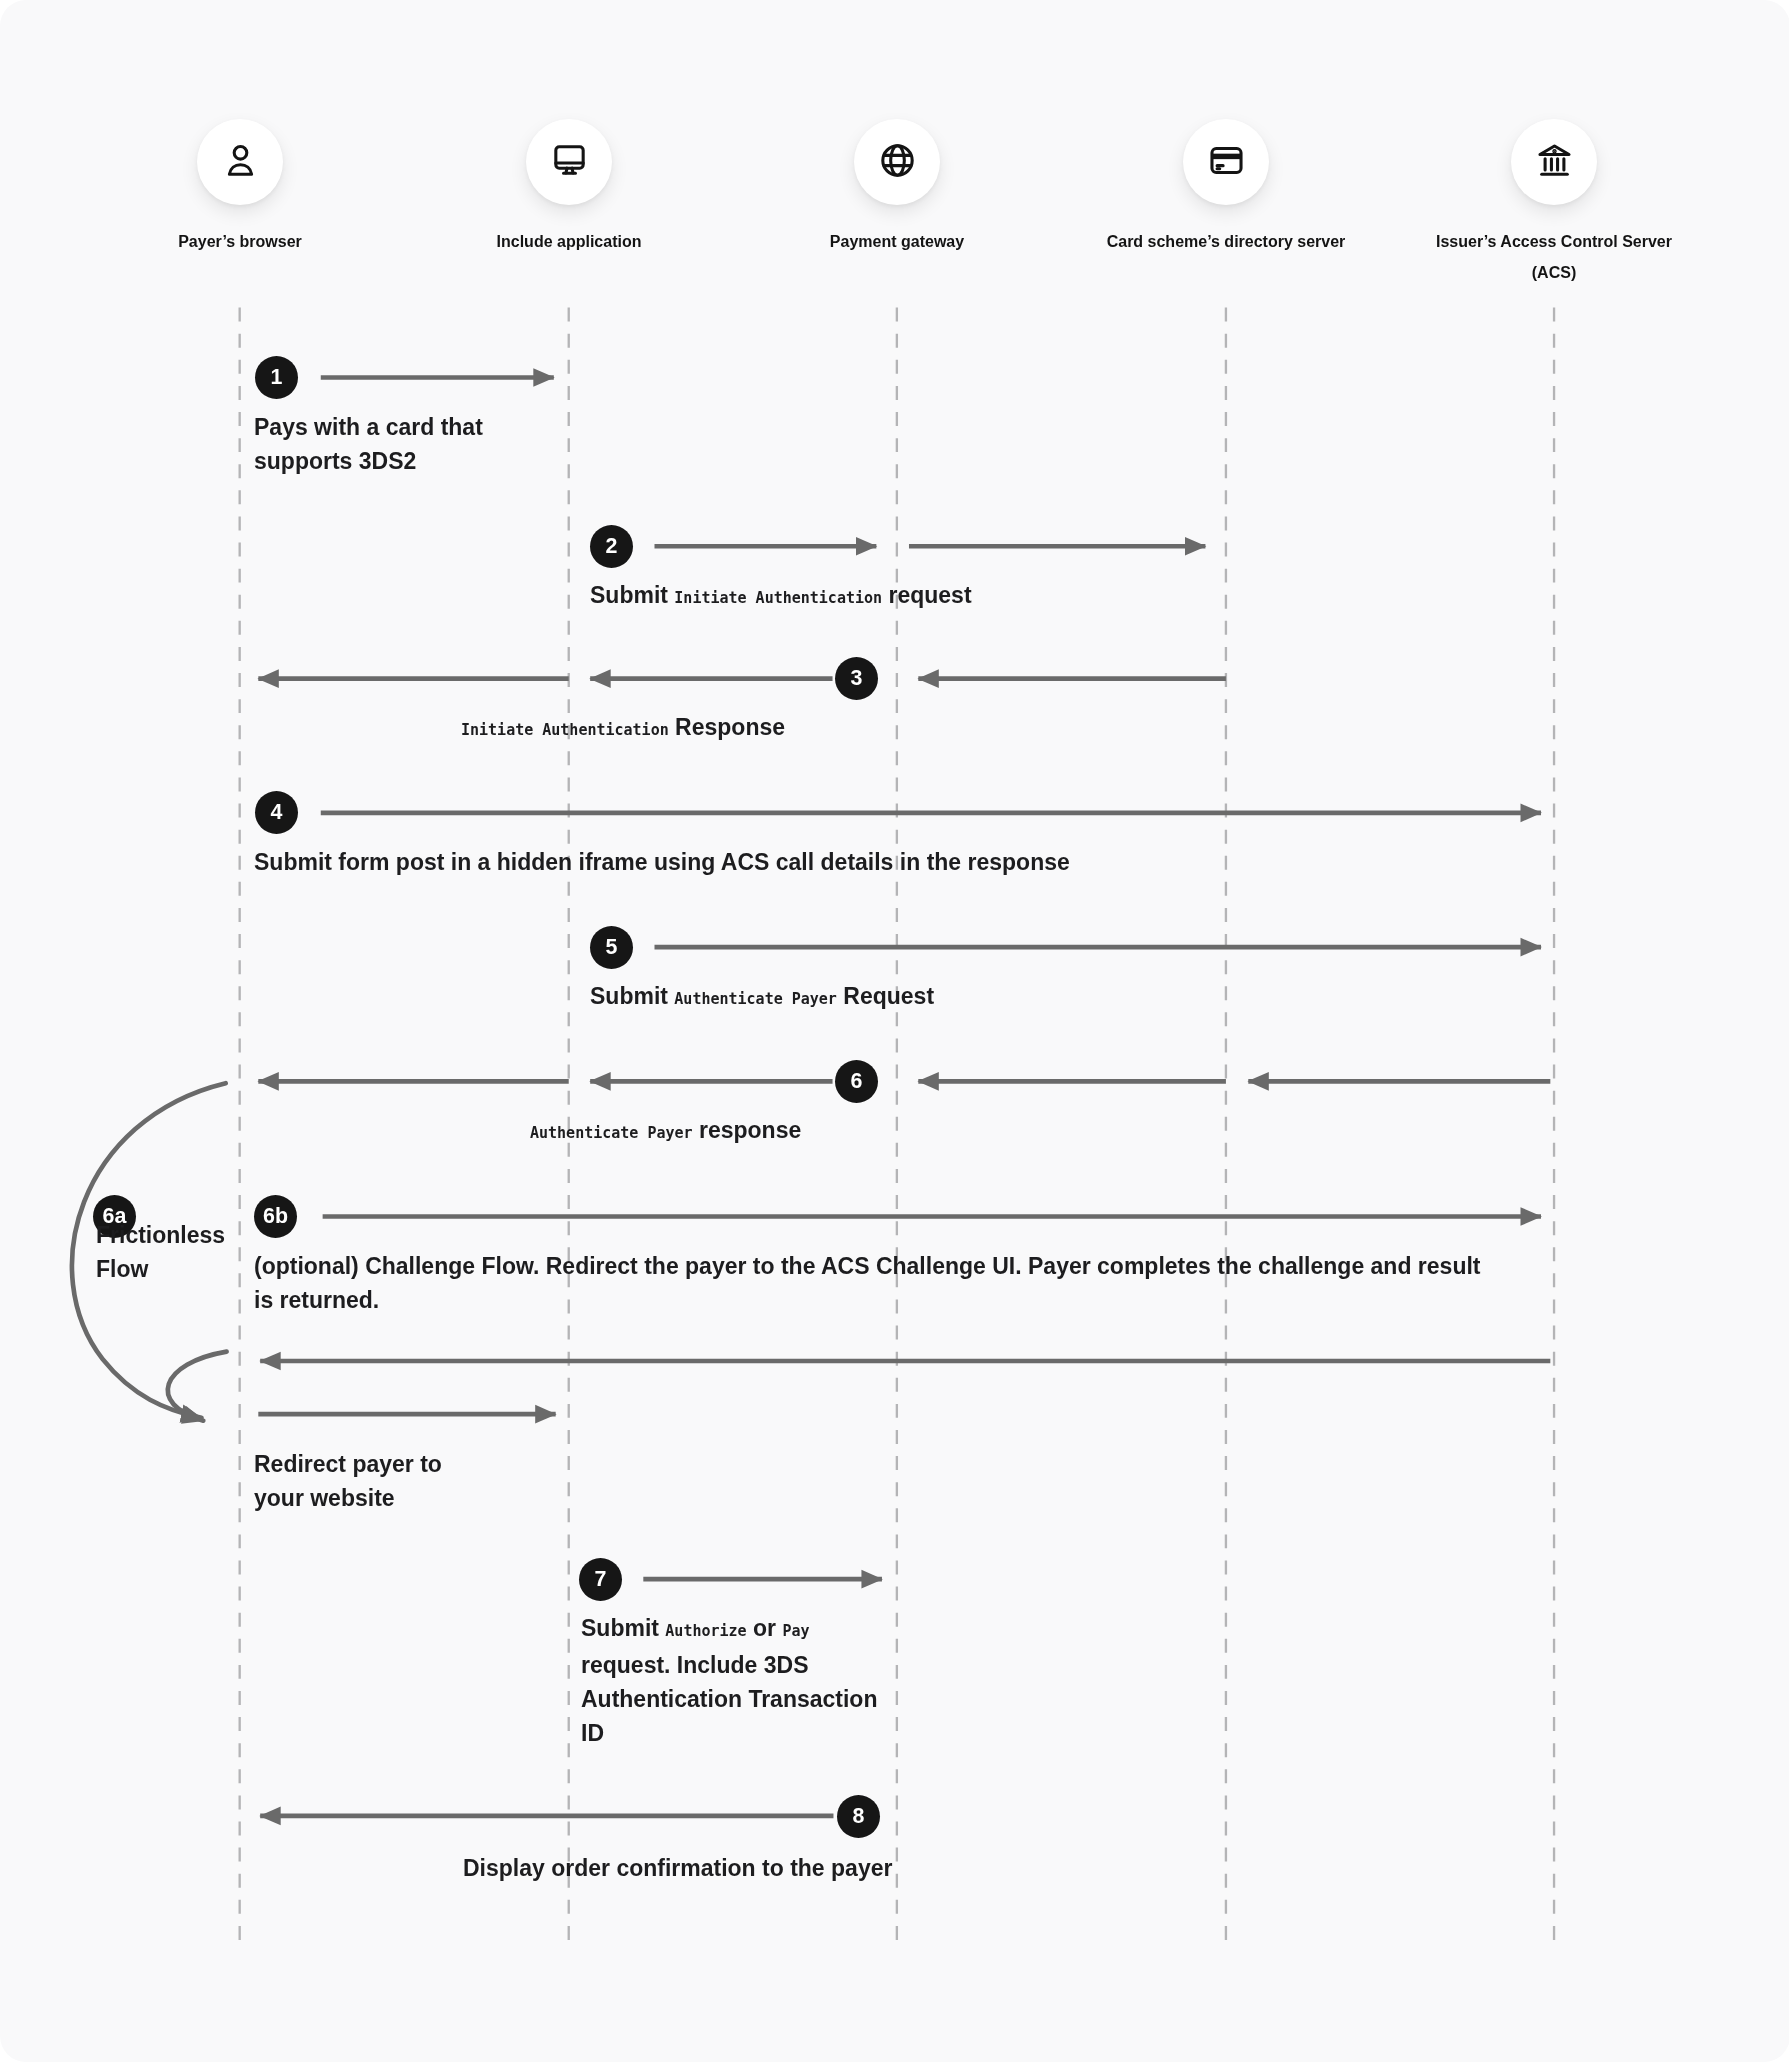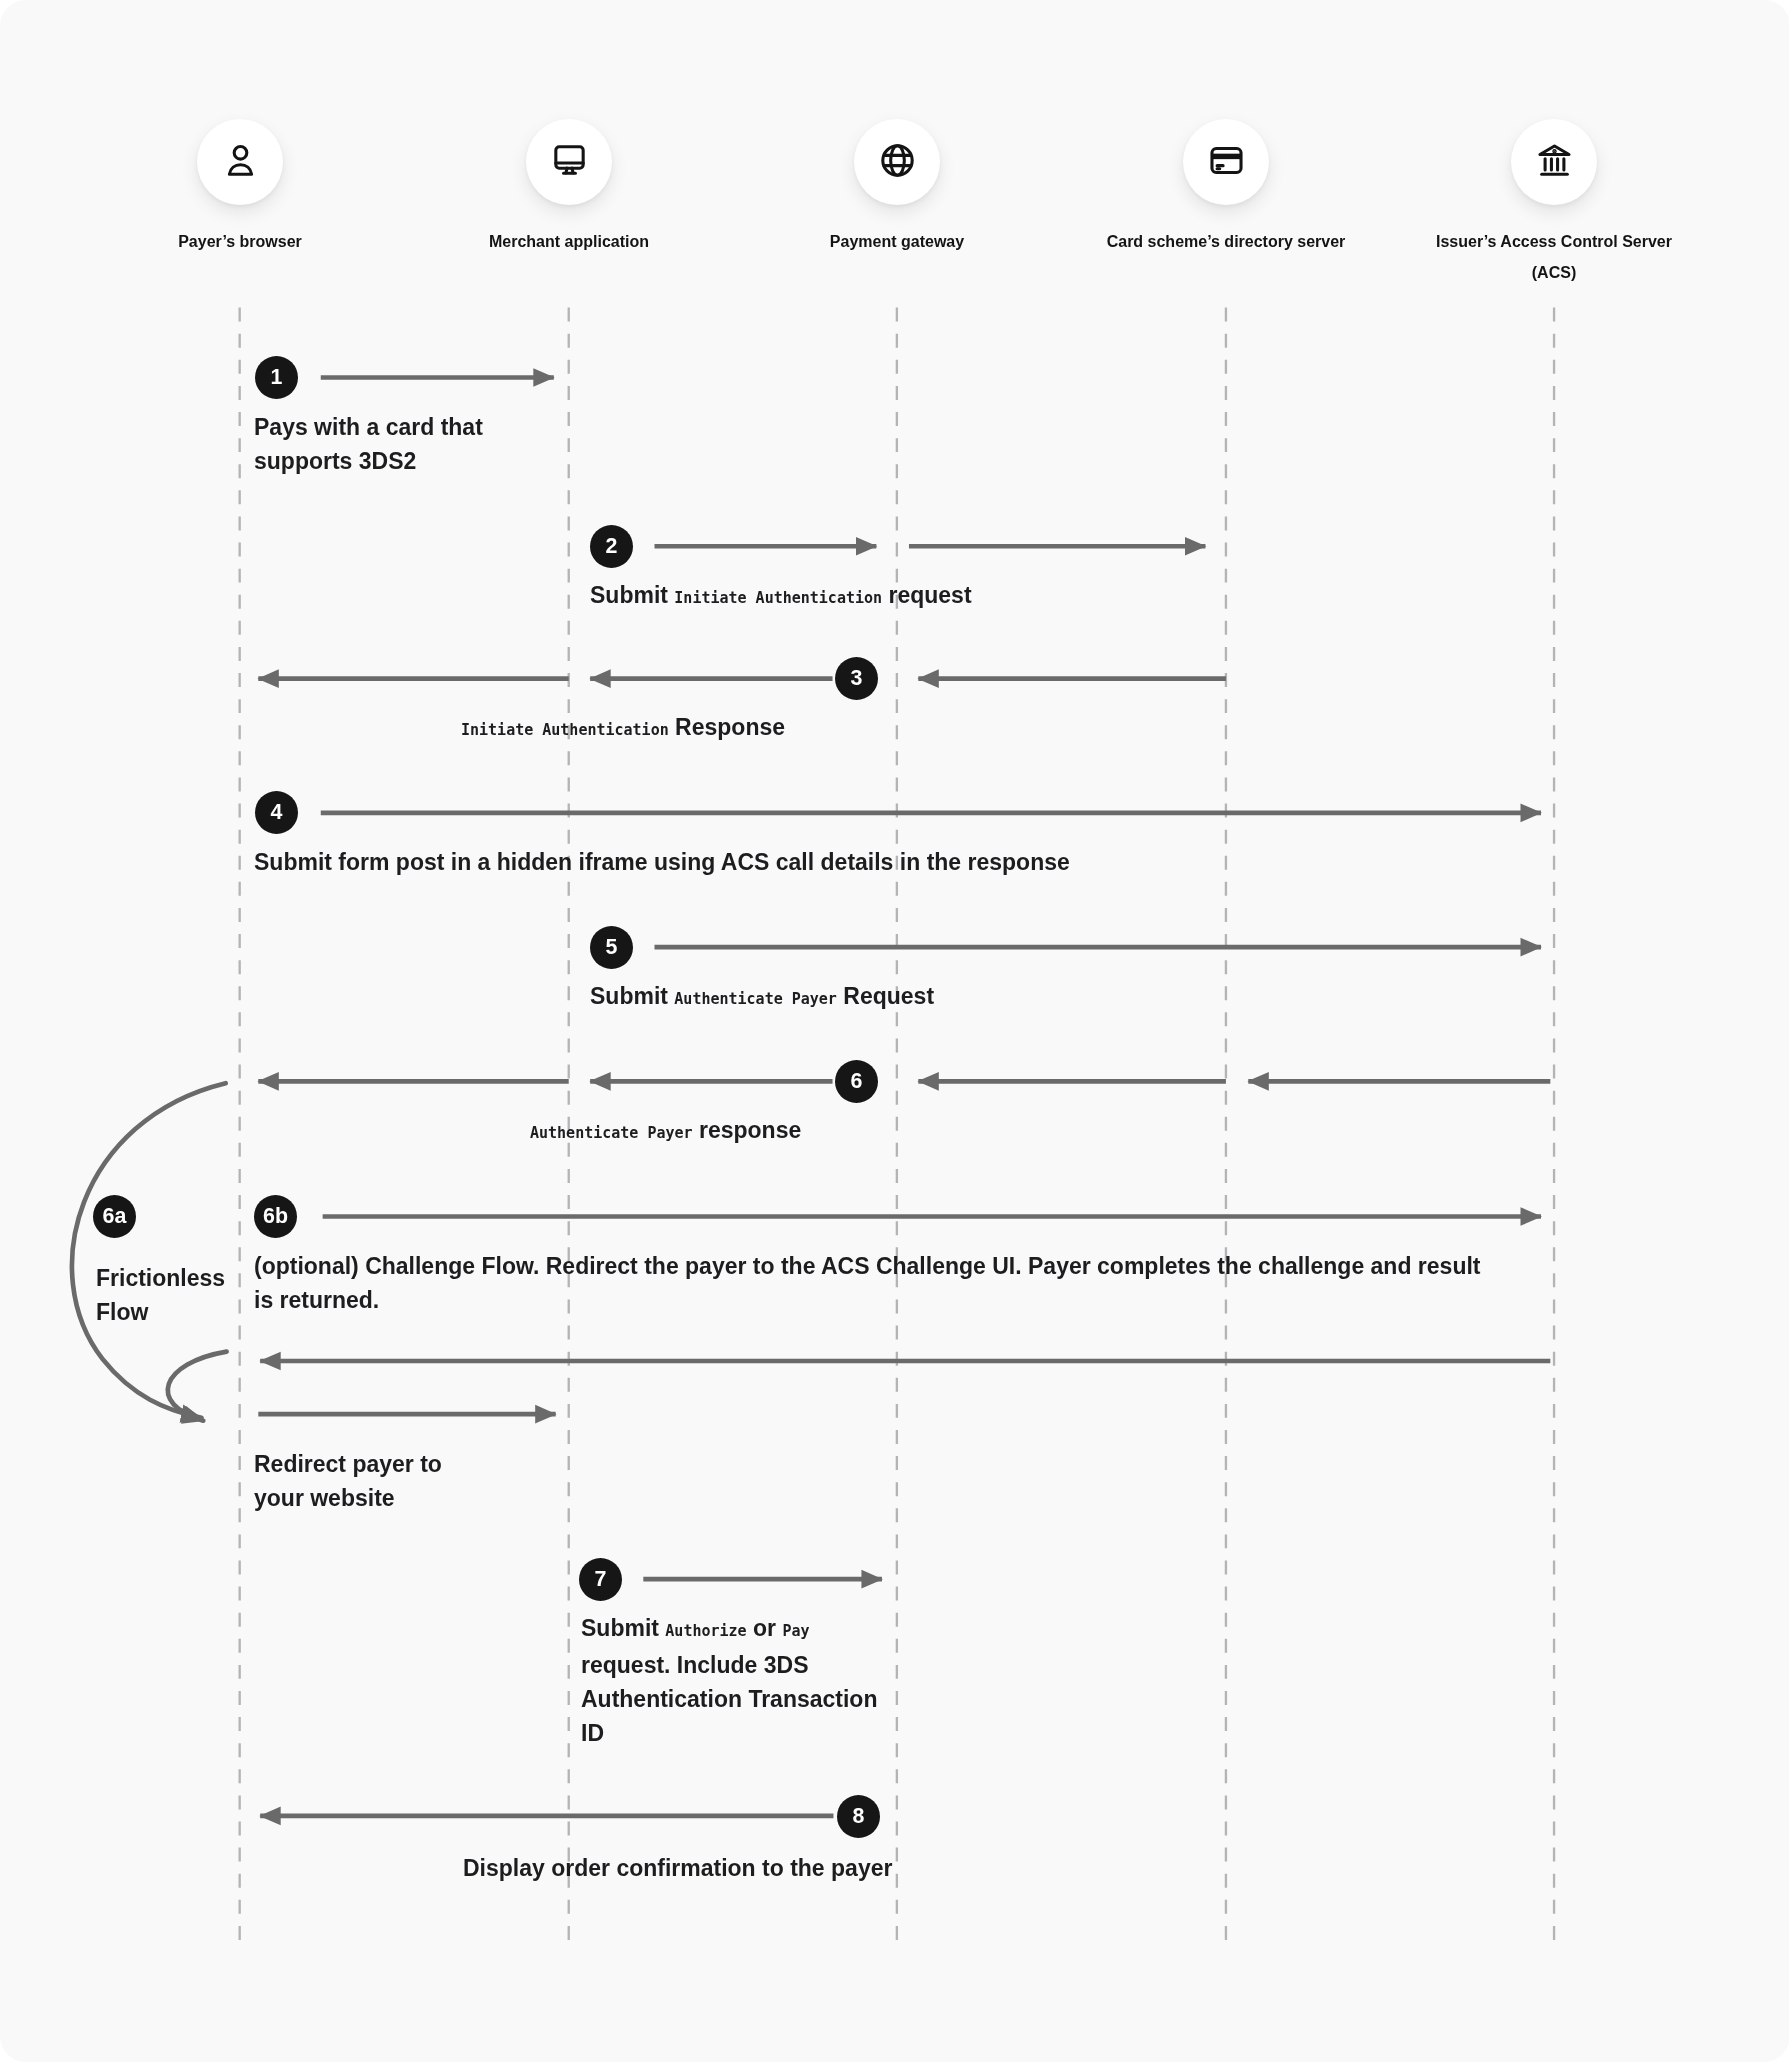--- a/index.html
+++ b/index.html
@@ -110,21 +110,21 @@
   <div class="actor" style="left:401px">
     <div class="bubble">
       <span>
         <svg viewBox="0 0 24 24">
             <rect x="4" y="4" width="16" height="12.5" rx="2"></rect>
             <line x1="4" y1="13.5" x2="20" y2="13.5"></line>
             <path d="M10.6 16.5 L9.8 19.5 M13.4 16.5 L14.2 19.5 M8.5 19.5 H15.5"></path>
           </svg>
       </span>
     </div>
-    <div class="name">Merchant application</div>
+    <div class="name">Include application</div>
   </div>
 
   <div class="actor" style="left:729px">
     <div class="bubble">
       <span>
         <svg viewBox="0 0 24 24">
             <circle cx="12" cy="12" r="8.6"></circle>
             <ellipse cx="12" cy="12" rx="4" ry="8.6"></ellipse>
             <line x1="4.2" y1="9" x2="19.8" y2="9"></line>
             <line x1="4.2" y1="15" x2="19.8" y2="15"></line>
@@ -193,21 +193,21 @@
   </div>
 
   <div class="lbl" style="left:590px;top:979px;white-space:nowrap">
     <span>Submit </span><span class="code">Authenticate Payer</span><span> Request</span>
   </div>
 
   <div class="lbl" style="left:530px;top:1113px;white-space:nowrap">
     <span class="code">Authenticate Payer</span><span> response</span>
   </div>
 
-  <div class="lbl" style="left:96px;top:1261px;width:140px">
+  <div class="lbl" style="left:96px;top:1218px;width:140px">
     <span>Frictionless Flow</span>
   </div>
 
   <div class="lbl" style="left:254px;top:1249px;width:1231px">
     <span>(optional) Challenge Flow. Redirect the payer to the ACS Challenge UI. Payer completes the challenge and result is returned.</span>
   </div>
 
   <div class="lbl" style="left:254px;top:1447px;width:244px">
     <span>Redirect payer to your website</span>
   </div>

